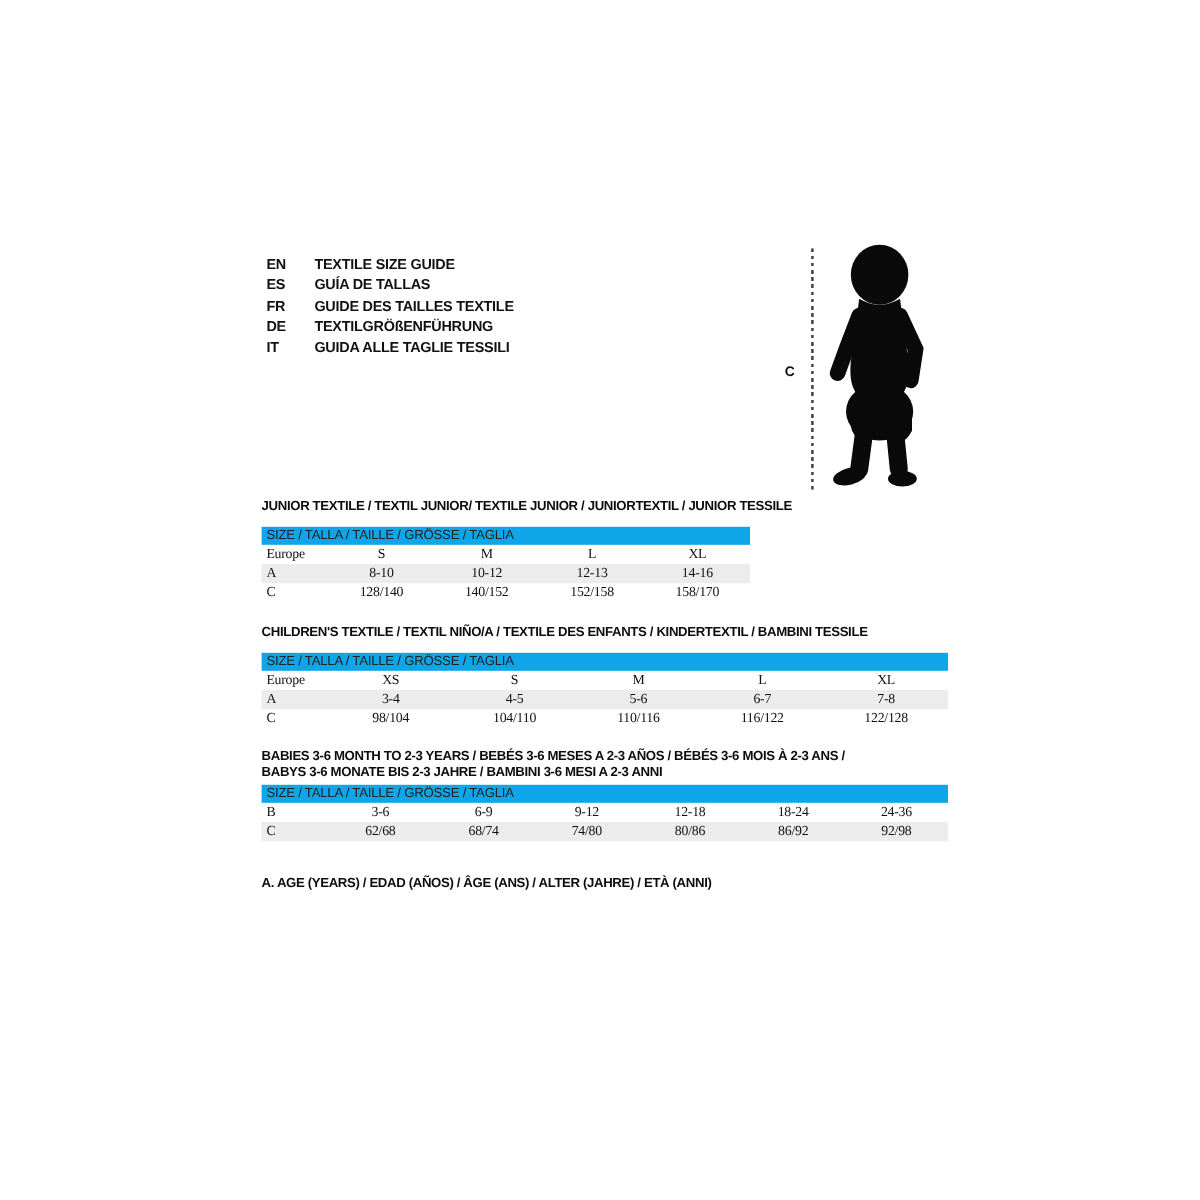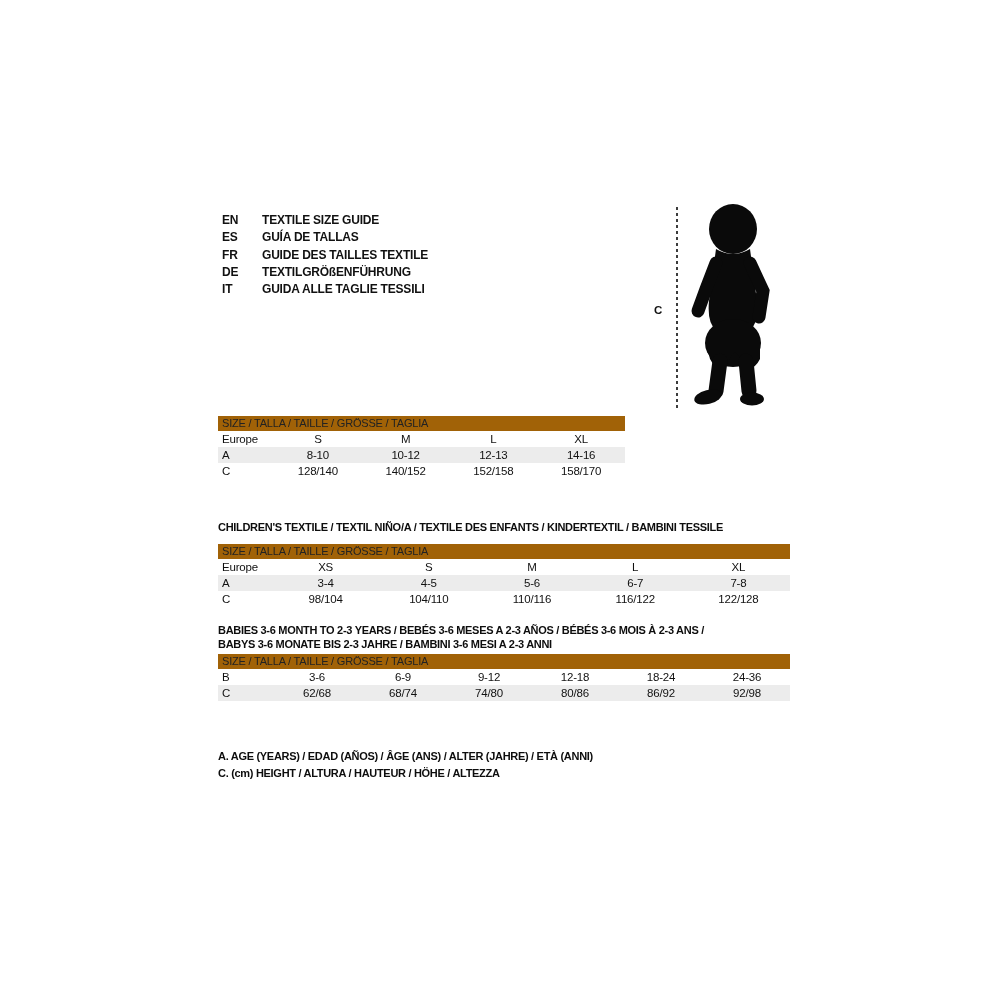--- a/index.html
+++ b/index.html
@@ -24,29 +24,29 @@
     font-size:11px;font-weight:700;letter-spacing:-0.3px;line-height:12px;
     white-space:nowrap;color:#0d0d0d;
   }
   .tbl-title.second{margin-top:2px;}
   .tbl1{top:416px;width:407px;}
   .tbl2{top:521px;width:572px;}
   .tbl3{top:624px;width:572px;}
   .tbl1 .tbl-title,.tbl2 .tbl-title{margin-bottom:11px;}
   .tbl3 .titles{margin-bottom:4px;}
   .size-bar{
-    background:#a16207;height:15px;line-height:15px;font-size:11px;color:#222;
+    background:#0ea5e9;height:15px;line-height:15px;font-size:11px;color:#222;
     padding-left:4px;letter-spacing:-0.2px;
   }
-  .t-row{display:flex;height:16px;line-height:16px;font-size:11.5px;letter-spacing:-0.2px;}
+  .t-row{display:flex;height:16px;line-height:16px;font-size:11.5px;letter-spacing:-0.2px;font-family:Liberation Serif, serif;}
   .t-row.alt{background:#ececec;}
   .t-label{width:52px;padding-left:4px;text-align:left;}
   .t-cell{flex:1;text-align:center;}
   
-  .footnotes{position:absolute;left:218px;top:748px;}
+  .footnotes{position:absolute;left:218px;top:728px;}
   .footnote{font-size:11px;font-weight:700;letter-spacing:-0.3px;line-height:17.2px;white-space:nowrap;color:#0d0d0d;}
 </style>
 </head>
 <body>
 
 <div class="canvas">
 
   <div class="lang-block">
     <div class="lang-row">
       <span class="lang-code">EN</span>
@@ -87,20 +87,21 @@
       <polyline points="34,158 30,188"></polyline>
       <polyline points="60,158 63,188"></polyline>
     </g>
     <g fill="#0a0a0a">
       <ellipse cx="22" cy="194" rx="14" ry="7" transform="rotate(-14 22 194)"></ellipse>
       <ellipse cx="66" cy="196" rx="12" ry="6.5"></ellipse>
     </g>
   </svg>
 
   <div class="tbl tbl1">
+    <div class="tbl-title">JUNIOR TEXTILE / TEXTIL JUNIOR/ TEXTILE JUNIOR / JUNIORTEXTIL / JUNIOR TESSILE</div>
     <div class="size-bar">SIZE / TALLA / TAILLE / GRÖSSE / TAGLIA</div>
     <div class="t-row">
       <span class="t-label">Europe</span>
       <span class="t-cell">S</span>
       <span class="t-cell">M</span>
       <span class="t-cell">L</span>
       <span class="t-cell">XL</span>
     </div>
     <div class="t-row alt">
       <span class="t-label">A</span>
@@ -168,16 +169,15 @@
       <span class="t-cell">68/74</span>
       <span class="t-cell">74/80</span>
       <span class="t-cell">80/86</span>
       <span class="t-cell">86/92</span>
       <span class="t-cell">92/98</span>
     </div>
   </div>
 
   <div class="footnotes">
     <div class="footnote">A. AGE (YEARS) / EDAD (AÑOS) / ÂGE (ANS) / ALTER (JAHRE) / ETÀ (ANNI)</div>
-    <div class="footnote">C. (cm) HEIGHT / ALTURA / HAUTEUR / HÖHE / ALTEZZA</div>
   </div>
 
 </div>
 
 </body></html>

